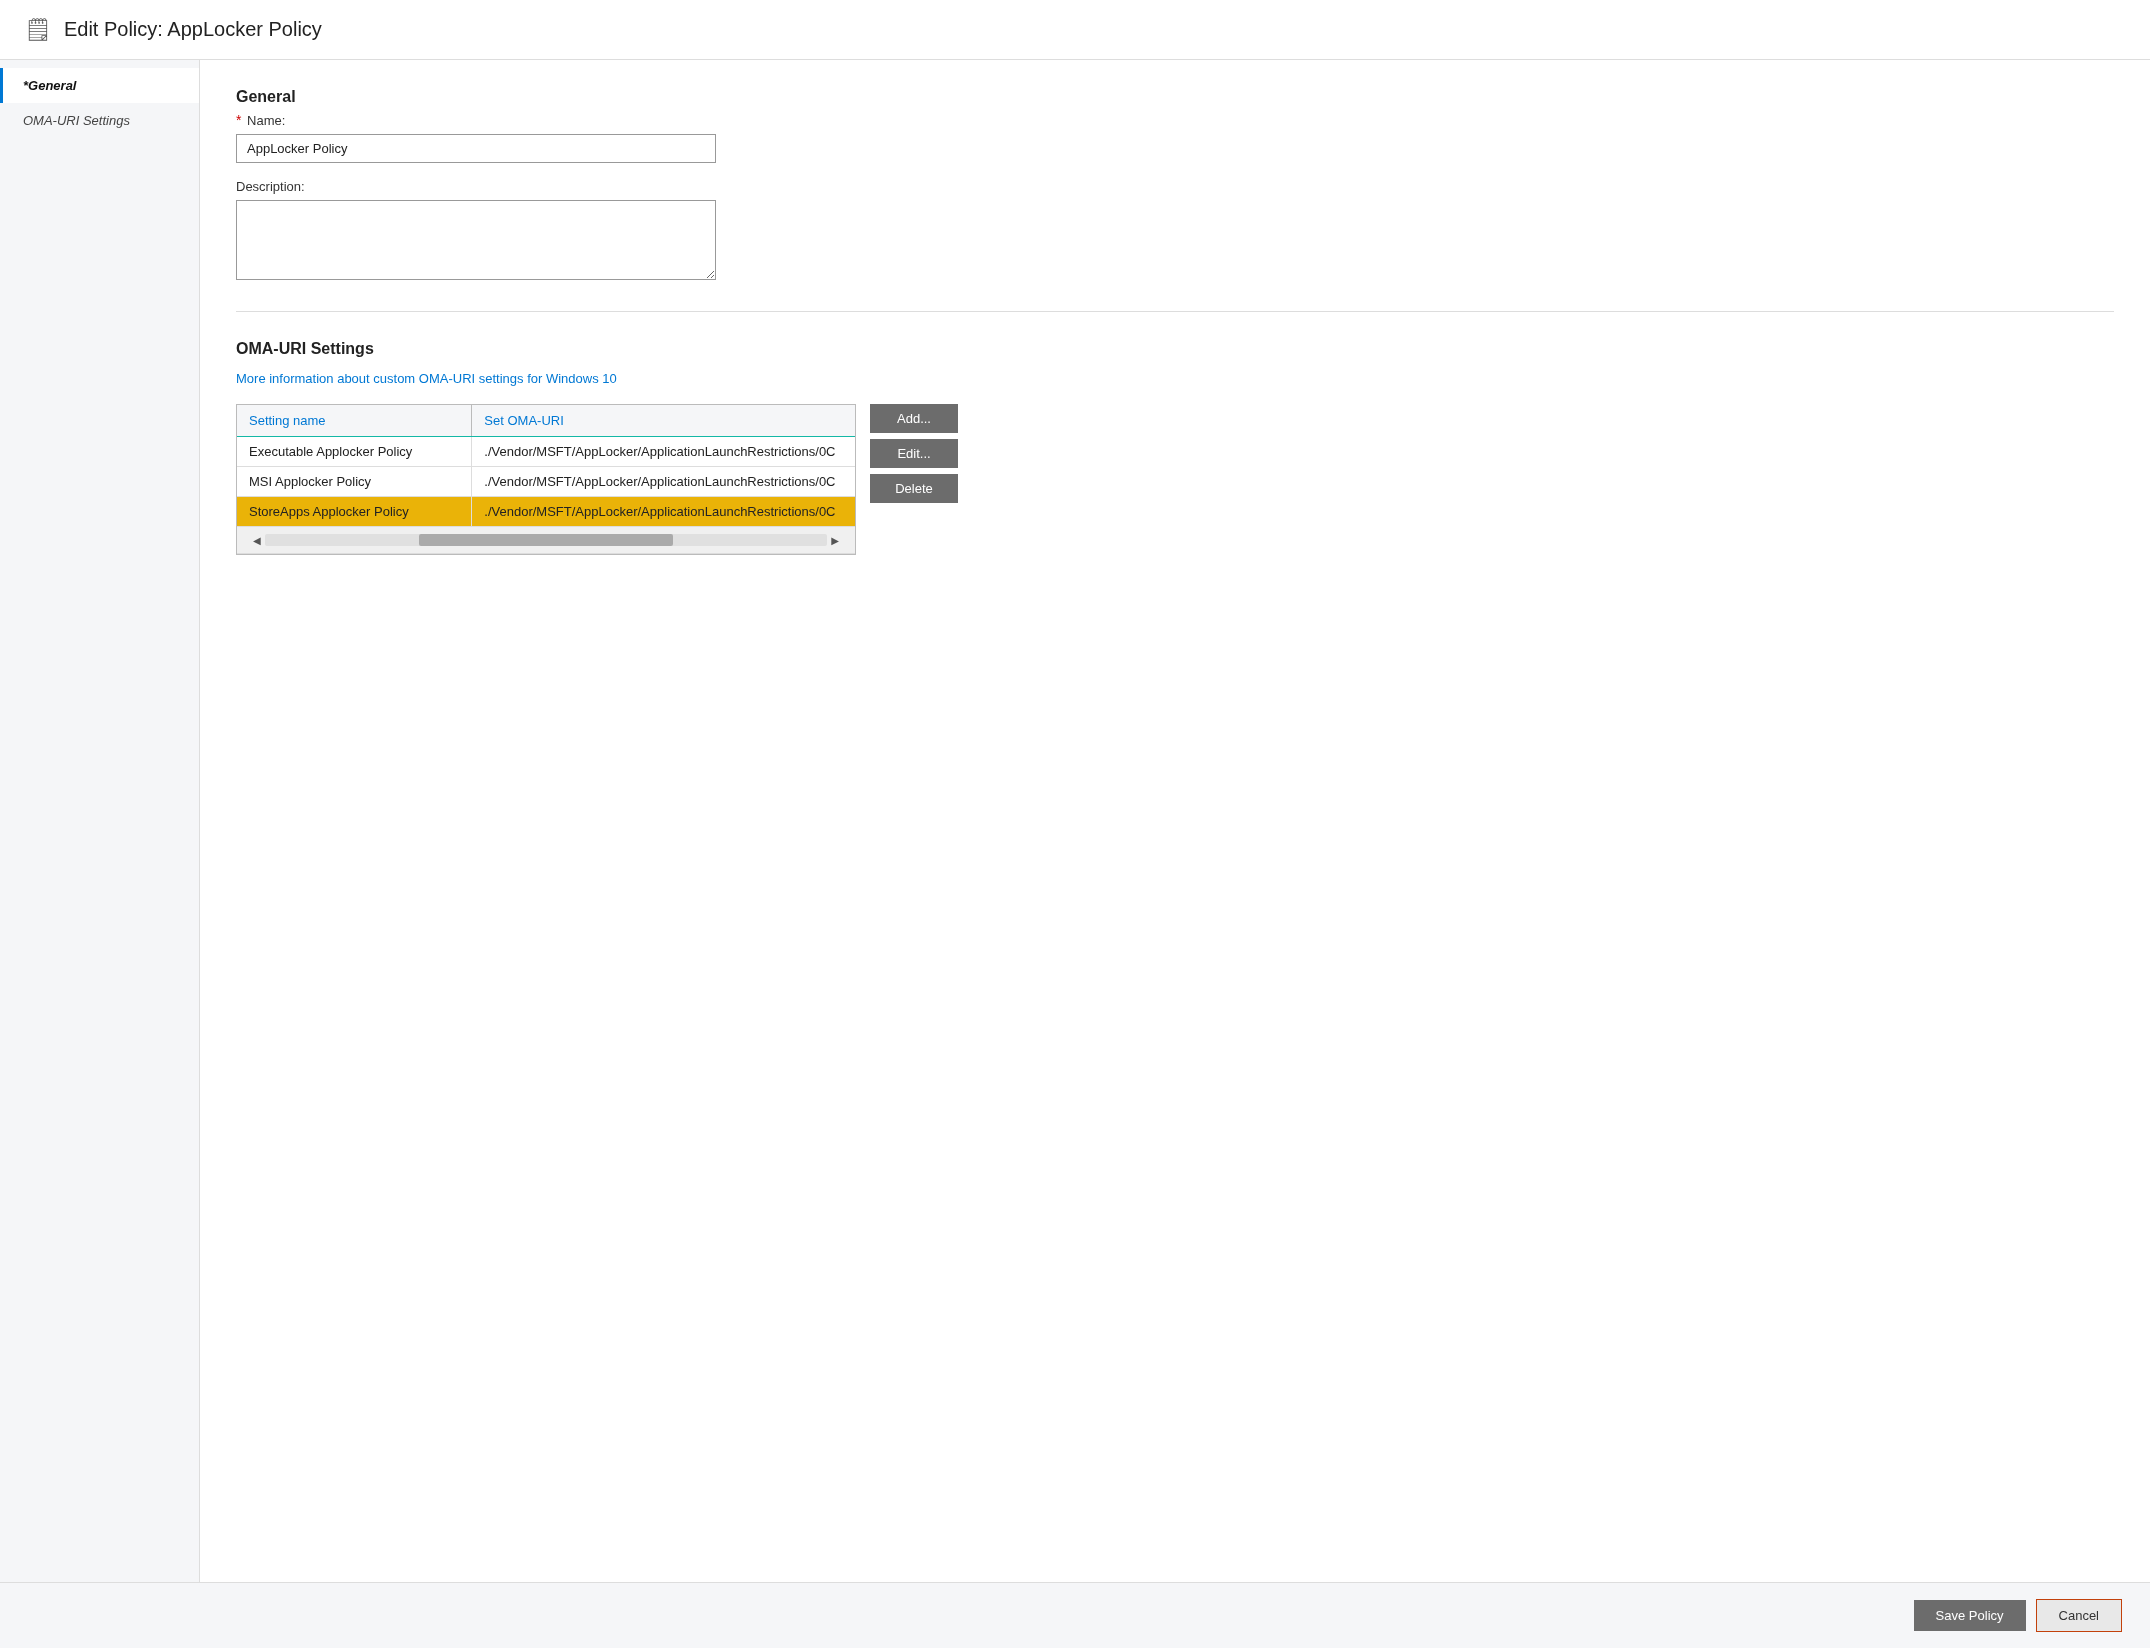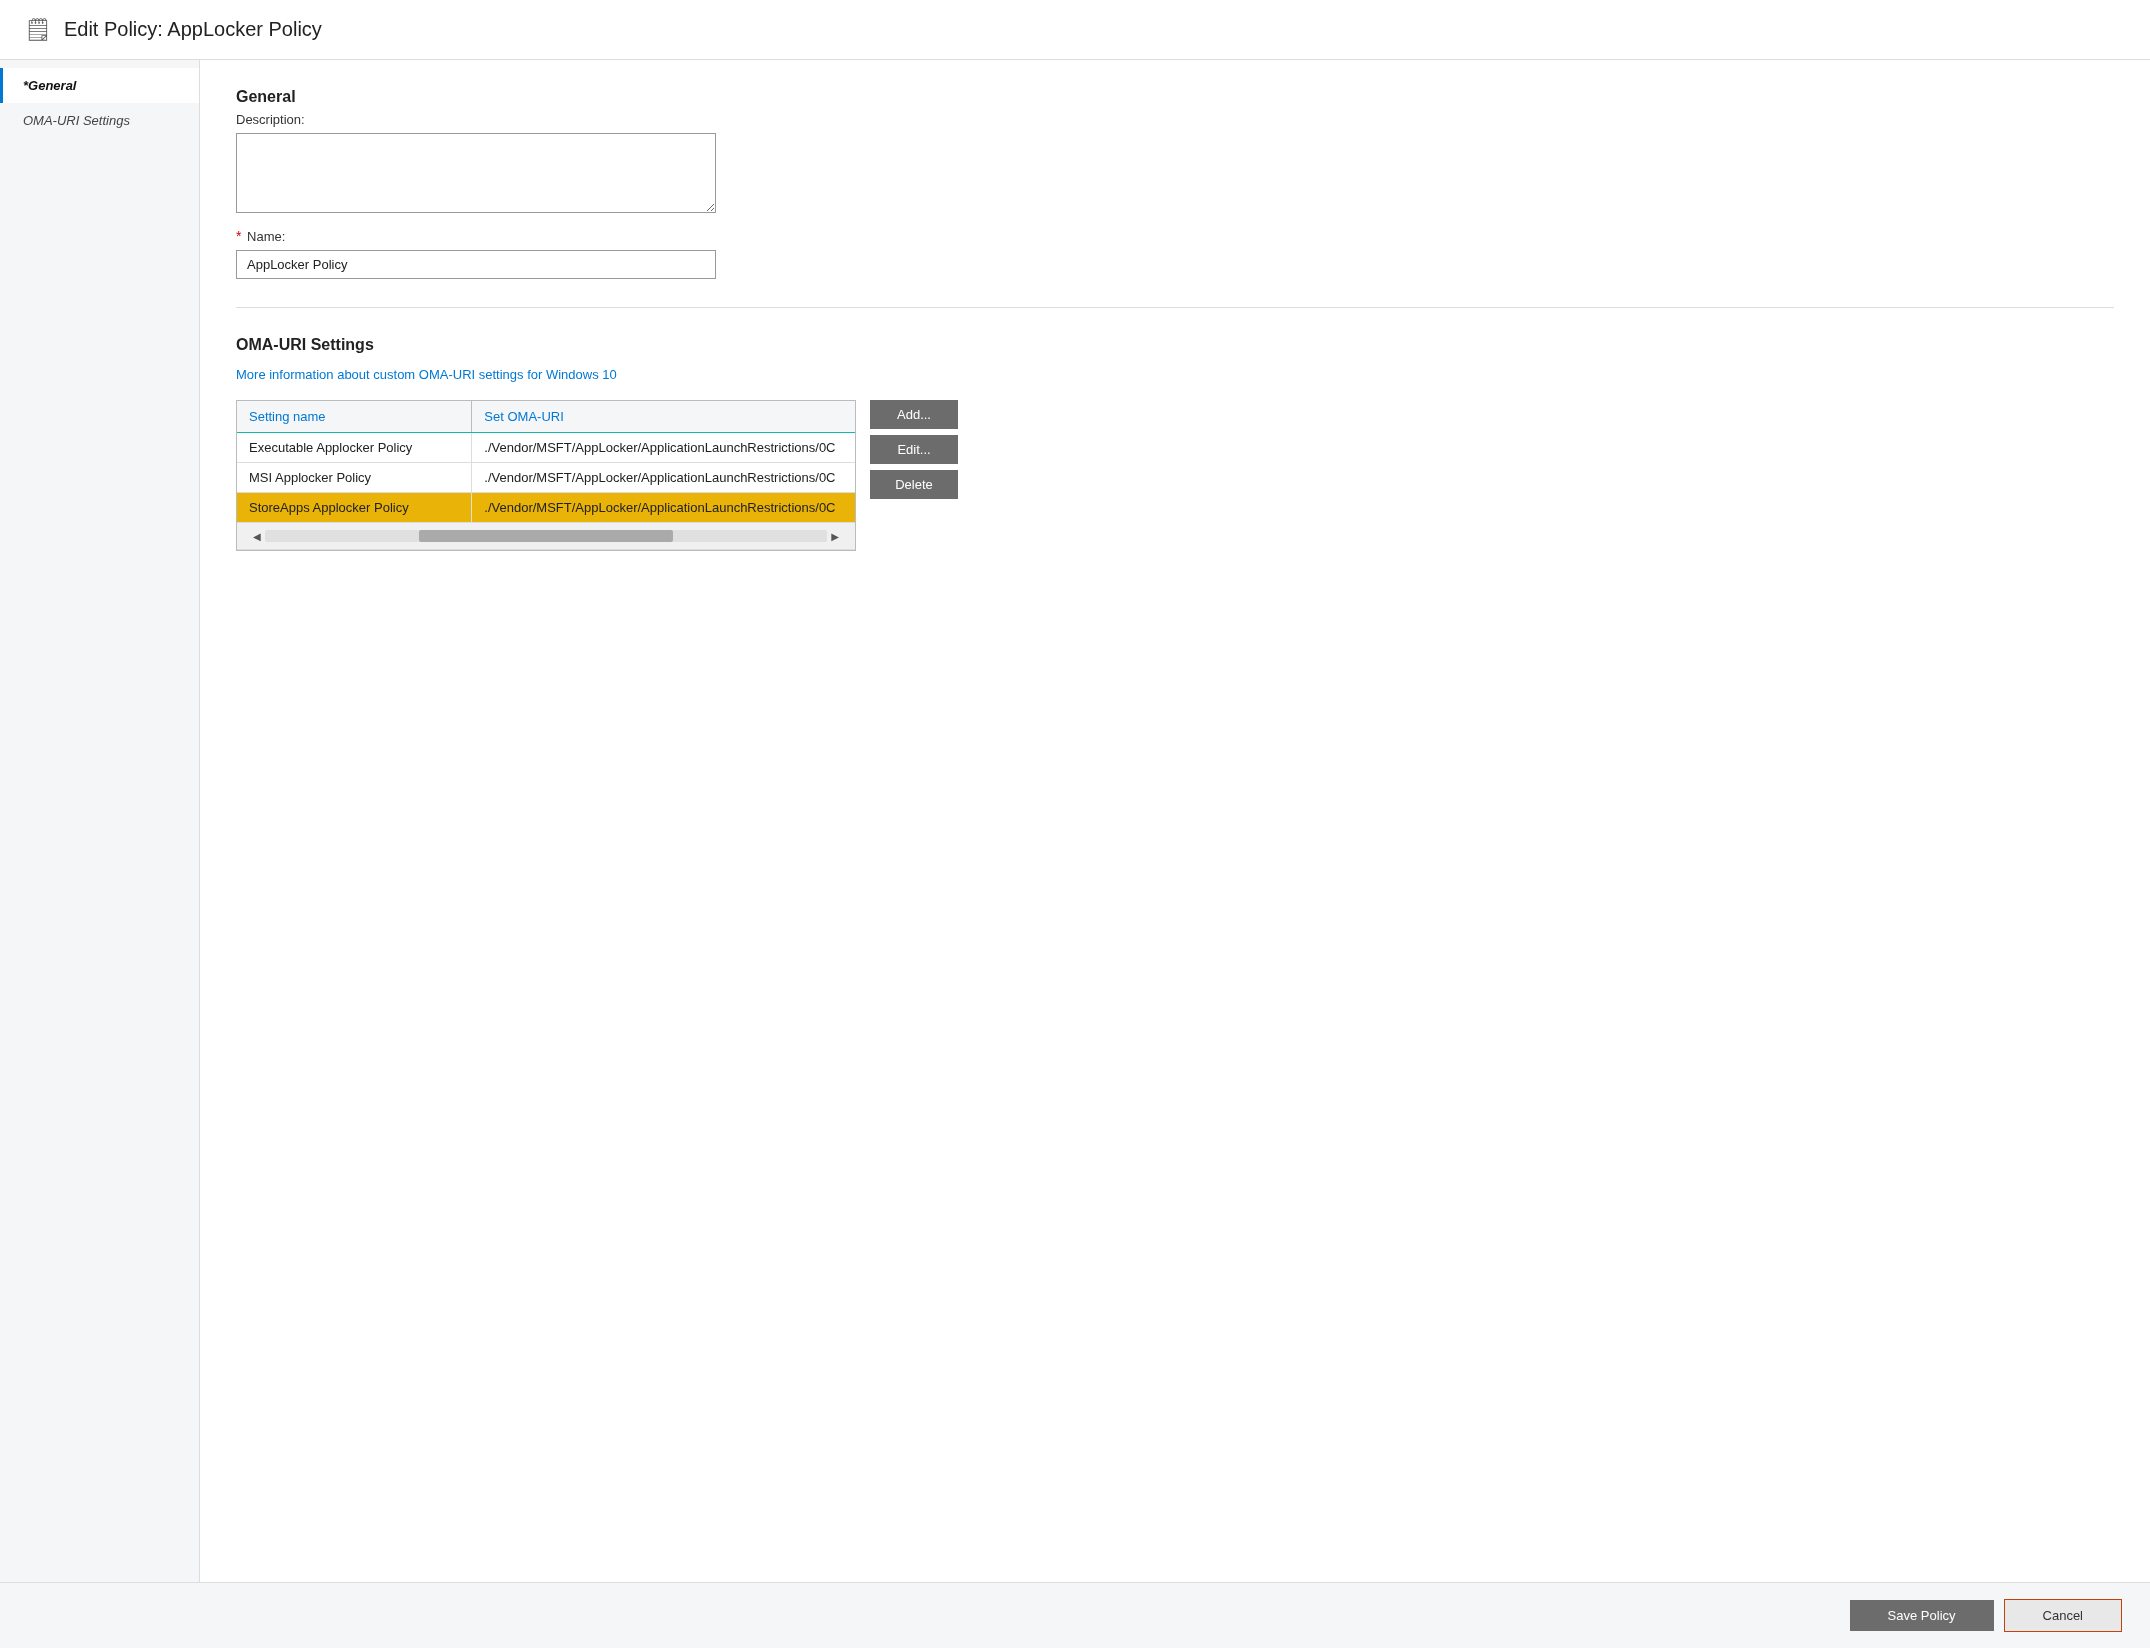--- a/index.html
+++ b/index.html
@@ -258,21 +258,21 @@
       background: #f5f6f8;
       border-top: 1px solid #ddd;
       padding: 16px 28px;
       display: flex;
       justify-content: flex-end;
       gap: 10px;
       min-height: 64px;
       align-items: center;
     }
     .footer-btn {
-      padding: 8px 38px;
+      padding: 8px 22px;
       font-size: 13px;
       font-family: inherit;
       cursor: pointer;
       border: none;
     }
     .footer-btn-primary {
       background: #6c6c6c;
       color: #fff;
     }
     .footer-btn-secondary {
@@ -293,32 +293,32 @@
 
   <div class="sidebar">
     <div class="sidebar-item active">*General</div>
     <div class="sidebar-item">OMA-URI Settings</div>
   </div>
 
   <div class="main-content">
 
     <div>
       <div class="section-title">General</div>
-
-      <div style="margin-bottom: 12px;">
-        <div class="field-label">Description:</div>
-        <textarea class="textarea-input" style=""></textarea>
-      </div>
 
       <div style="margin-bottom: 16px;">
         <div class="field-label">
           <span class="required-star">*</span>
           <span>Name:</span>
         </div>
         <input class="text-input" type="text" value="AppLocker Policy" style="">
+      </div>
+
+      <div style="margin-bottom: 12px;">
+        <div class="field-label">Description:</div>
+        <textarea class="textarea-input" style=""></textarea>
       </div>
     </div>
 
     <hr class="section-divider">
 
     <div>
       <div class="oma-section-title">OMA-URI Settings</div>
       <a href="#" class="oma-link">More information about custom OMA-URI settings for Windows 10</a>
 
       <div class="table-actions-layout">

